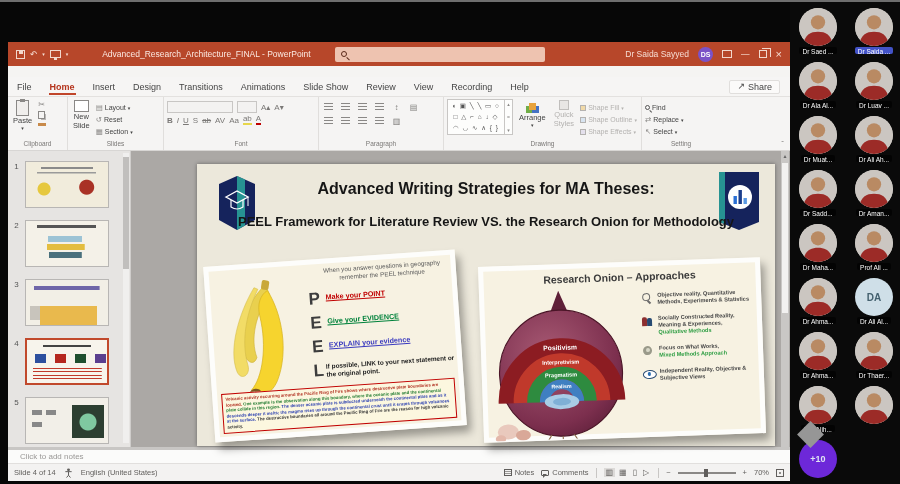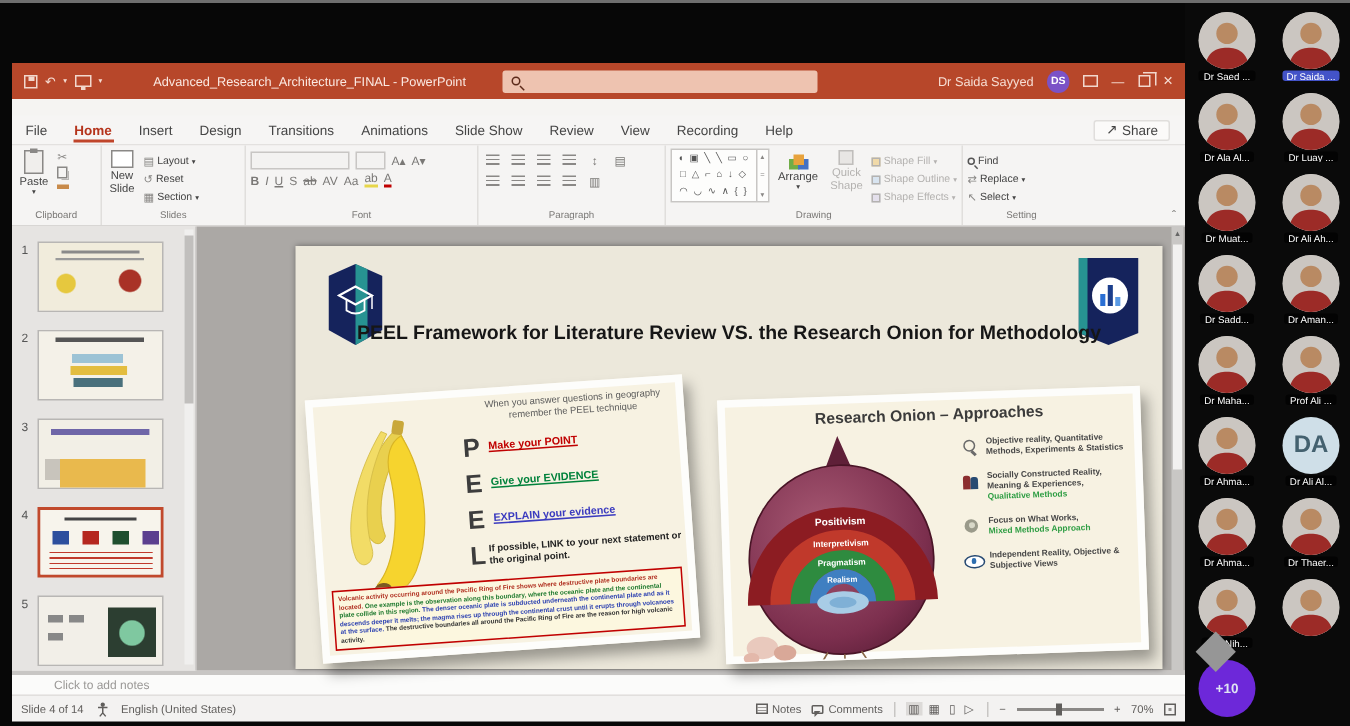--- a/index.html
+++ b/index.html
@@ -131,21 +131,21 @@
   .ic-mag .co-ic:before{content:"";position:absolute;left:2px;top:1px;width:6px;height:6px;border:1.4px solid #6a6a6a;border-radius:50%;}
   .ic-mag .co-ic:after{content:"";position:absolute;left:8px;top:8px;width:4px;height:1.5px;background:#6a6a6a;transform:rotate(45deg);transform-origin:0 0;}
   .ic-people .co-ic:before{content:"";position:absolute;left:1px;top:2px;width:5px;height:9px;background:#8c2f2f;border-radius:2px 2px 0 0;}
   .ic-people .co-ic:after{content:"";position:absolute;left:6px;top:3px;width:5px;height:8px;background:#274a72;border-radius:2px 2px 0 0;}
   .ic-mind .co-ic:before{content:"";position:absolute;left:1px;top:1px;width:9px;height:9px;border-radius:50%;background:#9a9a8a;}
   .ic-mind .co-ic:after{content:"";position:absolute;left:3.5px;top:3.5px;width:4px;height:4px;border-radius:50%;background:#d8d8c8;}
   .ic-eye .co-ic:before{content:"";position:absolute;left:0;top:2px;width:12px;height:7px;border:1.2px solid #274a72;border-radius:50%;background:#fff;}
   .ic-eye .co-ic:after{content:"";position:absolute;left:4.5px;top:4.5px;width:3.5px;height:3.5px;border-radius:50%;background:#2e6fb0;}
 
   
-  .notesbar{height:16px;background:#fbfbfa;border-top:3px solid #c8c6c4;display:flex;align-items:center;padding-left:28px;font-size:8px;color:#9a9896;}
+  .notesbar{height:16px;background:#fbfbfa;border-top:3px solid #c8c6c4;display:flex;align-items:center;padding-left:12px;font-size:8px;color:#9a9896;}
   .statusbar{height:18px;background:#f3f2f1;border-top:1px solid #e1dfdd;display:flex;align-items:center;font-size:7.5px;color:#605e5c;padding:0 6px;}
   .sb-left{display:flex;align-items:center;gap:8px;}
   .sb-right{margin-left:auto;display:flex;align-items:center;gap:7px;}
   .sb-sep{width:1px;height:10px;background:#c8c6c4;}
   .ic-note{width:8px;height:7px;border:1px solid #605e5c;background:repeating-linear-gradient(to bottom,transparent 0 1px,#9a9896 1px 2px);}
   .ic-cmt{width:8px;height:6px;border:1px solid #605e5c;border-radius:1px;position:relative;}
   .ic-cmt:after{content:"";position:absolute;left:1px;bottom:-3px;border:2px solid transparent;border-top-color:#605e5c;border-left-color:#605e5c;}
   .vicon{font-size:8px;color:#605e5c;padding:0 2px;}
   .vicon.active{background:#dcdad8;}
   .zoomtrack{width:58px;height:2px;background:#8a8886;position:relative;}
@@ -155,21 +155,21 @@
   .ic-access{width:9px;height:10px;}
 
   
   .sidebar{position:absolute;left:790px;top:0;width:110px;height:484px;background:#0a0a0a;}
   .pgrid{display:grid;grid-template-columns:50px 50px;gap:8px 6px;grid-auto-rows:46px;padding:6px 0 0 2px;justify-content:center;}
   .tile{position:relative;display:flex;flex-direction:column;align-items:center;}
   .av{width:38px;height:38px;border-radius:50%;overflow:hidden;background:#cfcbc7;flex:0 0 auto;display:flex;align-items:center;justify-content:center;}
   .nm{margin-top:1px;font-size:6.5px;color:#fff;background:rgba(0,0,0,.65);padding:0 3px;border-radius:2px;max-width:50px;white-space:nowrap;overflow:hidden;line-height:1.5;}
   .nm:empty{display:none;}
   .tile.hl .nm{background:#4353c8;}
-  .ini,.morelbl{display:none;width:100%;height:100%;align-items:center;justify-content:center;font-weight:bold;} .tile.t-init .ini{display:flex;font-size:16px;}
+  .ini,.morelbl{display:none;width:100%;height:100%;align-items:center;justify-content:center;font-weight:bold;} .tile.t-init .ini{display:flex;font-size:10px;}
   .tile.init-blue .av{background:#cfdfe8;} .tile.init-blue .ini{color:#44616f;}
   .tile.init-pink .av{background:#eec9cb;} .tile.init-pink .ini{color:#9c4a50;} .tile.t-more .morelbl{display:flex;font-size:9px;color:#dfe4f2;}
   .tile.t-more .av{background:#6d28d9;}
   .diamond{display:none;}
   .tile.has-diamond .diamond{display:block;position:absolute;left:8px;top:-15px;width:19px;height:19px;background:#969696;transform:rotate(45deg);}
   svg text{font-family:"Liberation Sans",sans-serif;}
 </style>
 </head>
 <body>
 
@@ -348,21 +348,21 @@
             </span>
           </span>
           <span class="bigbtn">
             <span class="ic-arr"></span>
             <span>Arrange</span>
             <span style="font-size:5px">▾</span>
           </span>
           <span class="bigbtn dis">
             <span class="ic-qs"></span>
             <span>Quick</span>
-            <span>Shape</span>
+            <span>Styles</span>
           </span>
           <span class="minicol" style="padding-top:3px">
             <span class="smallrow dis">
                 <span class="csq" style="background:#f0d9a8"></span>
                 <span>Shape Fill</span>
                 <span style="font-size:5px">▾</span>
               </span>
             <span class="smallrow dis">
                 <span class="csq" style="background:#d8e4f0"></span>
                 <span>Shape Outline</span>
@@ -454,20 +454,21 @@
           </svg>
           <svg class="logo r" width="40" height="58" viewBox="0 0 40 58">
             <path d="M0,0 H40 V50 L20,58 L0,50 Z" fill="#15235c"></path>
             <path d="M0,0 H6 V52 L0,50 Z" fill="#2aa79b" opacity="0.85"></path>
             <circle cx="21" cy="25" r="12" fill="#fff"></circle>
             <rect x="14.5" y="24" width="3.4" height="8" fill="#2a6fd4"></rect>
             <rect x="19.5" y="18" width="3.4" height="14" fill="#1b3e8c"></rect>
             <rect x="24.5" y="26" width="3.4" height="6" fill="#5a9ae4"></rect>
           </svg>
 
+          <div class="s-title1">Advanced Writing Strategies for MA Theses:</div>
           <div class="s-title2">PEEL Framework for Literature Review VS. the Research Onion for Methodology</div>
 
           <div class="card peel-card">
             <svg class="banana" width="96" height="132" viewBox="0 0 100 140">
               <path d="M58,12 C40,26 28,52 30,78 C31,92 40,98 44,88 C38,68 46,42 62,22 Z" fill="#e9d04e" stroke="#cdb035" stroke-width="0.6"></path>
               <path d="M50,16 C36,40 28,70 34,96 C36,106 26,112 22,102 C14,78 28,40 46,14 Z" fill="#f2dc66" stroke="#d4bc48" stroke-width="0.6"></path>
               <path d="M60,18 C74,44 78,84 64,114 C56,130 40,134 36,122 C48,110 56,78 50,44 C48,32 52,22 60,18 Z" fill="#f6d42e" stroke="#d9b525" stroke-width="0.8"></path>
               <ellipse cx="40" cy="125" rx="6" ry="4" fill="#7a5a22"></ellipse>
               <rect x="54" y="7" width="8" height="10" rx="2" fill="#c9a83a" transform="rotate(12 58 12)"></rect>
             </svg>

